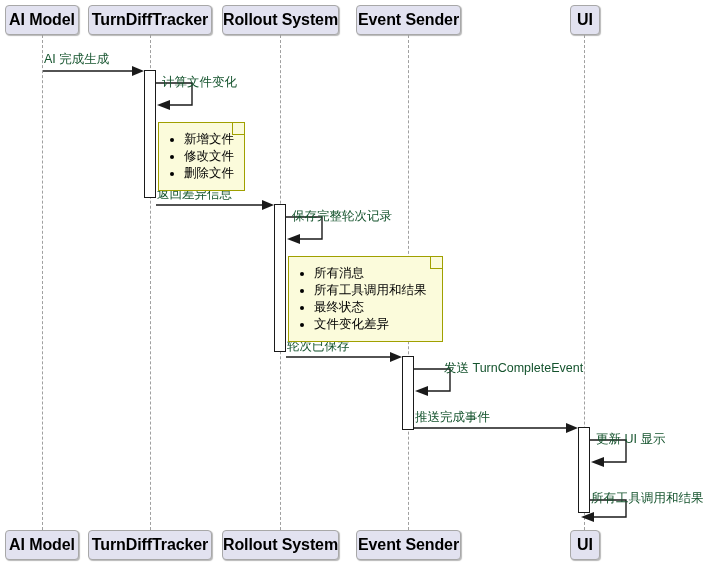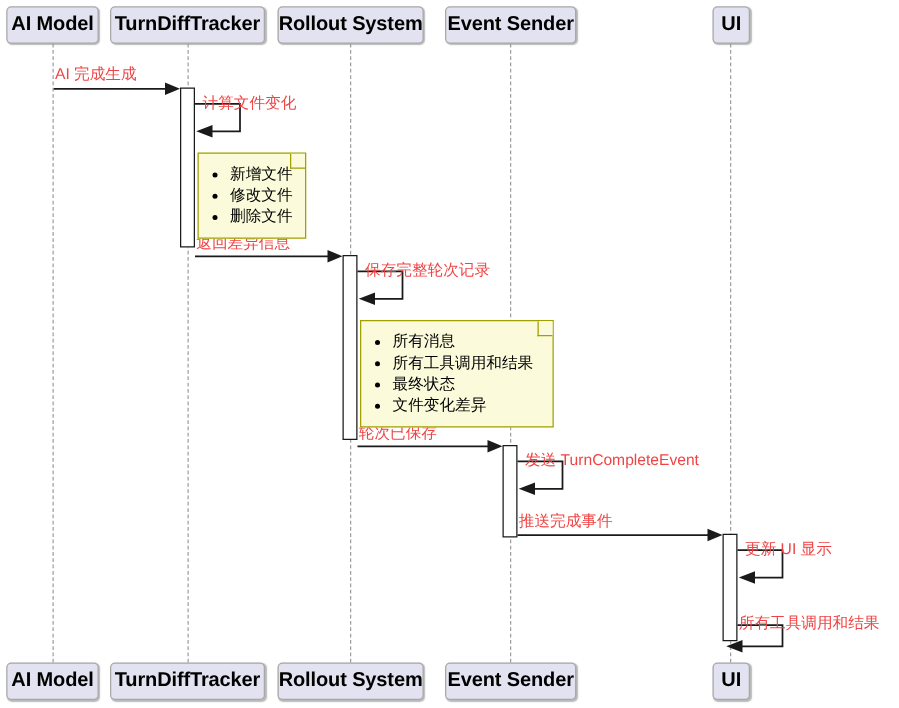--- a/index.html
+++ b/index.html
@@ -45,21 +45,21 @@
   .activation {
     position: absolute;
     width: 12px;
     background: #ffffff;
     border: 1px solid #1a1a1a;
     box-sizing: border-box;
   }
   .msg-label {
     position: absolute;
     font-size: 12.5px;
-    color: #ef4444;
+    color: #14532d;
     white-space: nowrap;
     line-height: 15px;
   }
   .note {
     position: absolute;
     background: #fbfbdb;
     border: 1px solid #a0a000;
     box-sizing: border-box;
     padding: 5px 10px 5px 8px;
     font-size: 12.5px;
@@ -171,21 +171,21 @@
   </div>
   <div class="msg-label" style="left:157px; top:187px;">
     <span>返回差异信息</span>
   </div>
   <div class="msg-label" style="left:292px; top:209px;">
     <span>保存完整轮次记录</span>
   </div>
   <div class="msg-label" style="left:287px; top:339px;">
     <span>轮次已保存</span>
   </div>
-  <div class="msg-label" style="left:420px; top:361px;">
+  <div class="msg-label" style="left:444px; top:361px;">
     <span>发送 TurnCompleteEvent</span>
   </div>
   <div class="msg-label" style="left:415px; top:410px;">
     <span>推送完成事件</span>
   </div>
   <div class="msg-label" style="left:596px; top:432px;">
     <span>更新 UI 显示</span>
   </div>
   <div class="msg-label" style="left:591px; top:491px;">
     <span>所有工具调用和结果</span>

